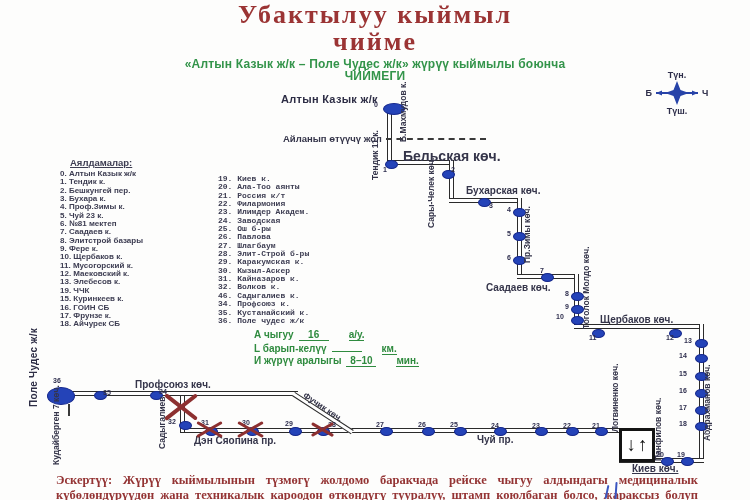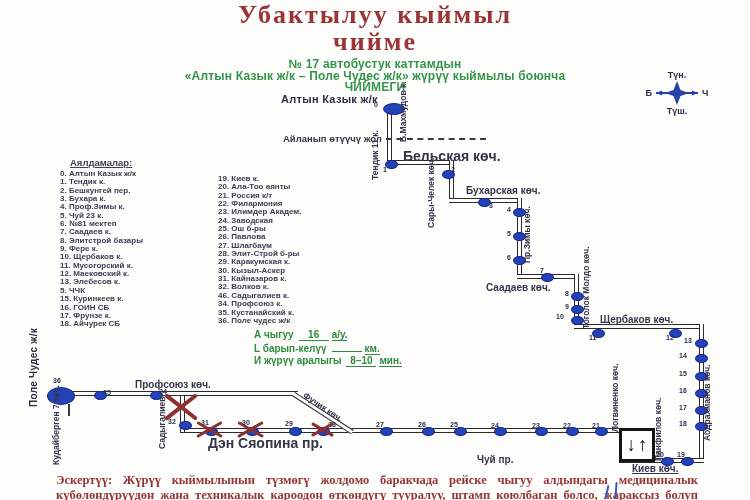--- a/index.html
+++ b/index.html
@@ -16,29 +16,29 @@
 
   
   #compass{position:absolute;left:636px;top:70px;width:82px;text-align:center;
            color:#2e2e4a;font-weight:bold;font-size:9px;line-height:10px;}
   #compass .mid{display:flex;align-items:center;justify-content:center;gap:3px;height:26px;}
 
   
   #legend-title{position:absolute;left:70px;top:157px;font-size:9.5px;font-weight:bold;
                 color:#3d3d52;text-decoration:underline;}
   #legend-col1{position:absolute;left:60px;top:170px;}
-  #legend-col2{position:absolute;left:218px;top:175px;}
+  #legend-col2{position:absolute;left:218px;top:175px;font-family:Liberation Mono, monospace;}
   .leg-item{font-size:8px;font-weight:bold;color:#3d3d52;line-height:8.35px;white-space:nowrap;}
 
   
   #stats{position:absolute;left:254px;top:329px;color:#2f8b3f;font-weight:bold;font-size:10px;}
   .stat-row{margin-bottom:1.5px;white-space:nowrap;line-height:11px;}
   .stat-val{display:inline-block;min-width:30px;text-align:center;
             border-bottom:1.5px solid #2f8b3f;margin-left:5px;}
-  .stat-unit{border-bottom:1.5px solid #2f8b3f;margin-left:3px;text-align:center;}
+  .stat-unit{border-bottom:1.5px solid #2f8b3f;margin-left:20px;text-align:center;}
 
   
   #map-layer{position:absolute;left:0;top:0;width:750px;height:500px;}
   .road{position:absolute;box-sizing:border-box;z-index:1;background:#fff;}
   .rh{height:5px;border-top:1.7px solid #2b2b2b;border-bottom:1.7px solid #2b2b2b;}
   .rv{width:5px;border-left:1.7px solid #2b2b2b;border-right:1.7px solid #2b2b2b;}
   .rd.rh{height:0;background:none;border:none;border-top:2px dashed #3a3a3a;}
   .rd.rv{width:0;background:none;border:none;border-left:2px dashed #3a3a3a;}
   .stop{position:absolute;background:#2443b8;border:1px solid #16288c;border-radius:50%;z-index:3;}
   .stop-num{position:absolute;font-size:7px;font-weight:bold;color:#2e2e4e;z-index:4;white-space:nowrap;}
@@ -66,21 +66,20 @@
 </style>
 </head>
 <body>
 
 <div id="page">
 
   <div id="header">
     <div class="title">Убактылуу кыймыл</div>
     <div class="title">чийме</div>
     <div id="subtitles">
-      <div class="subtitle">№ 17  автобустук каттамдын</div>
       <div class="subtitle">«Алтын Казык ж/к  –  Поле Чудес ж/к» жүрүү кыймылы боюнча</div>
       <div class="subtitle">ЧИЙМЕГИ</div>
     </div>
   </div>
 
   <div id="compass">
     <div>Түн.</div>
     <div class="mid">
       <span>Б</span>
       <svg width="44" height="26">
@@ -103,21 +102,21 @@
       <div class="leg-item">4. Проф.Зимы к.</div>
       <div class="leg-item">5. Чуй 23 к.</div>
       <div class="leg-item">6. №81 мектеп</div>
       <div class="leg-item">7. Саадаев к.</div>
       <div class="leg-item">8. Элитстрой базары</div>
       <div class="leg-item">9. Фере к.</div>
       <div class="leg-item">10. Щербаков к.</div>
       <div class="leg-item">11. Мусогорский к.</div>
       <div class="leg-item">12. Маековский к.</div>
       <div class="leg-item">13. Элебесов к.</div>
-      <div class="leg-item">5. ЧЧК</div>
+      <div class="leg-item">19. ЧЧК</div>
       <div class="leg-item">15. Куринкеев к.</div>
       <div class="leg-item">16. ГОИН СБ</div>
       <div class="leg-item">17. Фрунзе к.</div>
       <div class="leg-item">18. Айчурек СБ</div>
     </div>
   <div id="legend-col2">
       <div class="leg-item">19. Киев к.</div>
       <div class="leg-item">20. Ала-Тоо аянты</div>
       <div class="leg-item">21. Россия к/т</div>
       <div class="leg-item">22. Филармония</div>
@@ -165,22 +164,22 @@
       <div class="road rh" style="left: 56px; top: 391px; width: 242px;"></div>
       <div class="road rh" style="left: 295px; top: 392px; width: 70px; transform-origin: 0px 0px; transform: rotate(33deg);"></div>
       <div class="road rh rd" style="left: 386px; top: 138px; width: 100px;"></div>
       <div class="road rv rd" style="left: 68px; top: 404px; height: 12px;"></div>
       <div class="street em" style="left: 281px; top: 93px;">Алтын Казык ж/к</div>
       <div class="street" style="left: 283px; top: 133px; font-size: 9.5px;">Айланып өтүүчү жол</div>
       <div class="street" style="left: 403px; top: 148px; font-size: 14px;">Бельская көч.</div>
       <div class="street" style="left: 466px; top: 185px; font-size: 10px;">Бухарская көч.</div>
       <div class="street" style="left: 486px; top: 282px; font-size: 10px;">Саадаев көч.</div>
       <div class="street" style="left: 600px; top: 314px; font-size: 10px;">Щербаков көч.</div>
-      <div class="street" style="left: 477px; top: 454px; font-size: 10px; text-align: right;">Чуй пр.</div>
-      <div class="street" style="left: 208px; top: 435px; font-size: 14px;">Дэн Сяопина пр.</div>
+      <div class="street" style="left: 477px; top: 434px; font-size: 10px; text-align: right;">Чуй пр.</div>
+      <div class="street" style="left: 194px; top: 435px; font-size: 10px;">Дэн Сяопина пр.</div>
       <div class="street" style="left: 135px; top: 379px; font-size: 10px;">Профсоюз  көч.</div>
       <div class="street" style="left: 632px; top: 463px; font-size: 10px; text-decoration: underline;">Киев көч.</div>
       <div class="street sv" style="left: 398px; top: 142px; font-size: 8.5px;">Б.Махмудов к.</div>
       <div class="street sv" style="left: 370px; top: 180px; font-size: 8.5px;">Тендик 11 к.</div>
       <div class="street sv" style="left: 426px; top: 228px; font-size: 8.5px;">Сары-Челек көч.</div>
       <div class="street sv" style="left: 522px; top: 263px; font-size: 8.5px;">Пр.Зимы көч.</div>
       <div class="street sv" style="left: 581px; top: 329px; font-size: 8.5px;">Тоголок Молдо көч.</div>
       <div class="street sv" style="left: 702px; top: 441px; font-size: 8.5px;">Абдрахманов көч.</div>
       <div class="street sv" style="left: 610px; top: 432px; font-size: 8.5px;">Логвиненко көч.</div>
       <div class="street sv" style="left: 653px; top: 461px; font-size: 8.5px;">Панфилов көч.</div>

